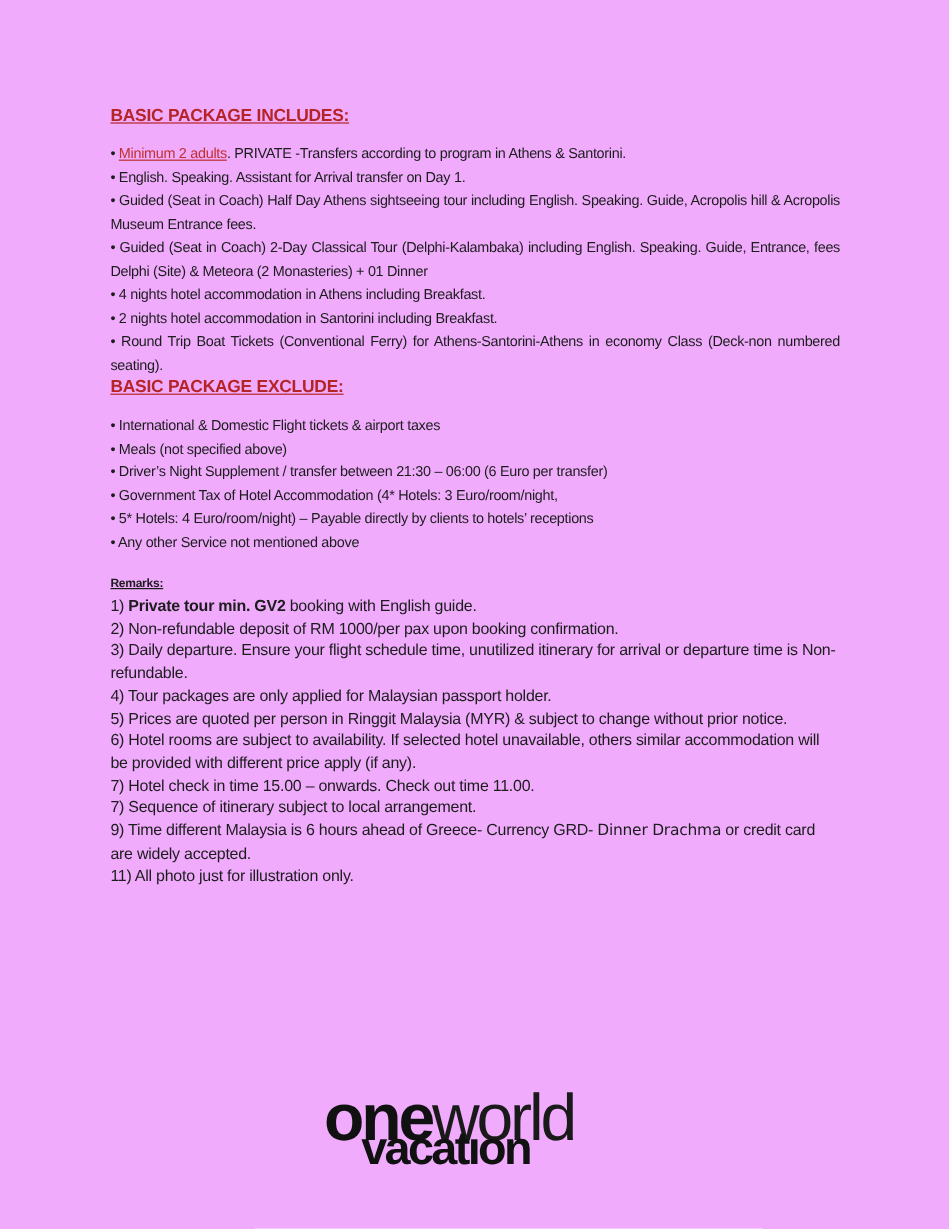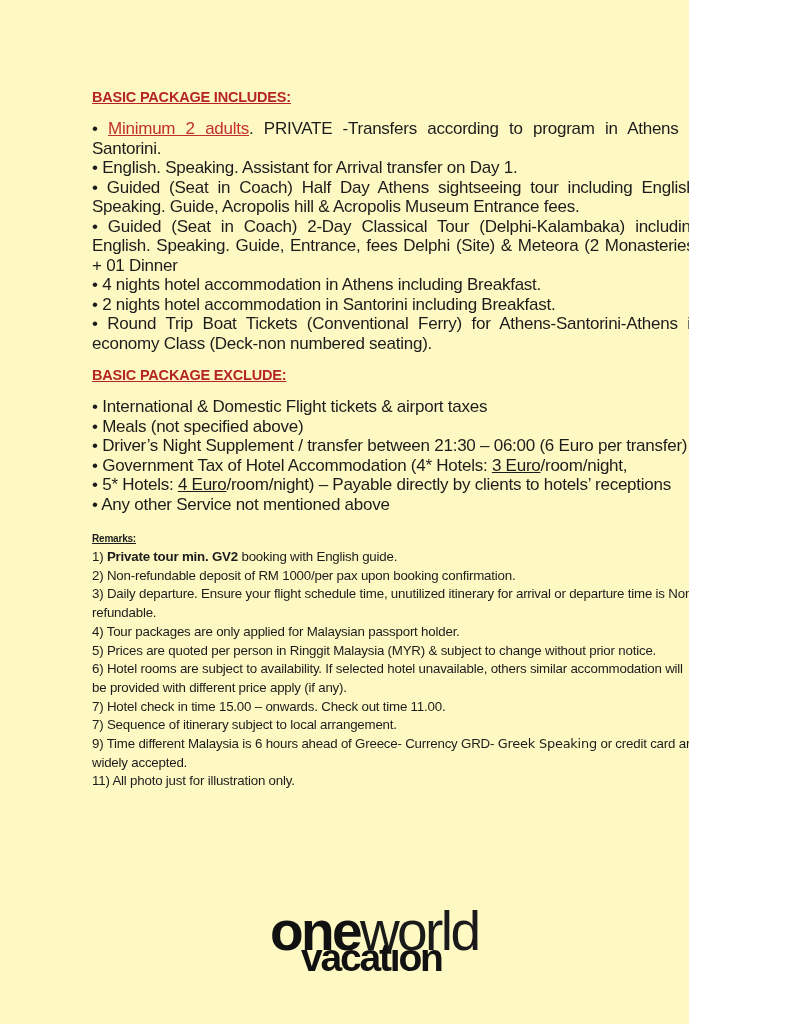--- a/index.html
+++ b/index.html
@@ -1,44 +1,44 @@
 <!DOCTYPE html>
 <html><head>
 <meta charset="utf-8">
 <style>
   * { box-sizing: border-box; }
   html, body { margin: 0; padding: 0; background: #ffffff; }
   .page {
     position: relative;
-    width: 689px;
+    width: 791px;
     height: 1024px;
-    background: #fef9c3;
+    background: #f0abfc;
     font-family: "Liberation Sans", sans-serif;
     color: #1c1c1c;
     overflow: hidden;
   }
   .content {
     position: absolute;
     left: 92px;
     top: 88px;
     width: 608px;
   }
   .sec-heading {
     color: #b52426;
     font-weight: bold;
     font-size: 14.5px;
     line-height: 18px;
     letter-spacing: -0.2px;
     text-decoration: underline;
     margin: 0 0 13px 0;
   }
-  .sec-heading.exclude { margin-top: 13px; }
+  .sec-heading.exclude { }
   .bullets p {
     margin: 0;
-    font-size: 17px;
+    font-size: 12px;
     line-height: 19.5px;
     letter-spacing: -0.25px;
     text-align: justify;
   }
   .remarks-heading {
     color: #1c1c1c;
     font-weight: bold;
     font-size: 10px;
     line-height: 19px;
     letter-spacing: -0.2px;
@@ -46,21 +46,21 @@
     margin: 15px 0 0 0;
   }
   .remarks p {
     margin: 0;
     font-size: 13.3px;
     line-height: 18.7px;
     letter-spacing: -0.2px;
   }
   .red-u { color: #c03030; text-decoration: underline; }
   .purple-link { color: #7a56ad; text-decoration: underline; cursor: pointer; }
-  .u { text-decoration: underline; }
+  .u { }
   .b { font-weight: bold; }
   .alt { font-family: "DejaVu Sans", sans-serif; font-size: 12.9px; }
   .logo-line1 {
     position: absolute;
     left: 270px;
     top: 904px;
     font-size: 55px;
     line-height: 1;
     letter-spacing: -2.6px;
     color: #111111;
@@ -113,21 +113,21 @@
 
     <div class="remarks">
       <p><span>1) </span><span class="b">Private tour min. GV2</span><span> booking with English guide.</span></p>
       <p><span>2) Non-refundable deposit of RM 1000/per pax upon booking confirmation.</span></p>
       <p><span>3) Daily departure. Ensure your flight schedule time, unutilized itinerary for arrival or departure time is Non-refundable.</span></p>
       <p><span>4) Tour packages are only applied for Malaysian passport holder.</span></p>
       <p><span>5) Prices are quoted per person in Ringgit Malaysia (MYR) &amp; subject to change without prior notice.</span></p>
       <p><span>6) Hotel rooms are subject to availability. If selected hotel unavailable, others similar accommodation will be provided with different price apply (if any).</span></p>
       <p><span>7) Hotel check in time 15.00 – onwards. Check out time 11.00.</span></p>
       <p><span>7) Sequence of itinerary subject to local arrangement.</span></p>
-      <p><span>9) Time different Malaysia is 6 hours ahead of Greece- Currency GRD- </span><span class="alt">Greek Speaking</span><span> or credit card are widely accepted.</span></p>
+      <p><span>9) Time different Malaysia is 6 hours ahead of Greece- Currency GRD- </span><span class="alt">Dinner Drachma</span><span> or credit card are widely accepted.</span></p>
       <p><span>11) All photo just for illustration only.</span></p>
     </div>
 
   </div>
 
   <div class="logo-line1"><span class="logo-one">one</span><span class="logo-world">world</span></div>
   <div class="logo-line2">vacatıon</div>
 </div>
 
 </body></html>

